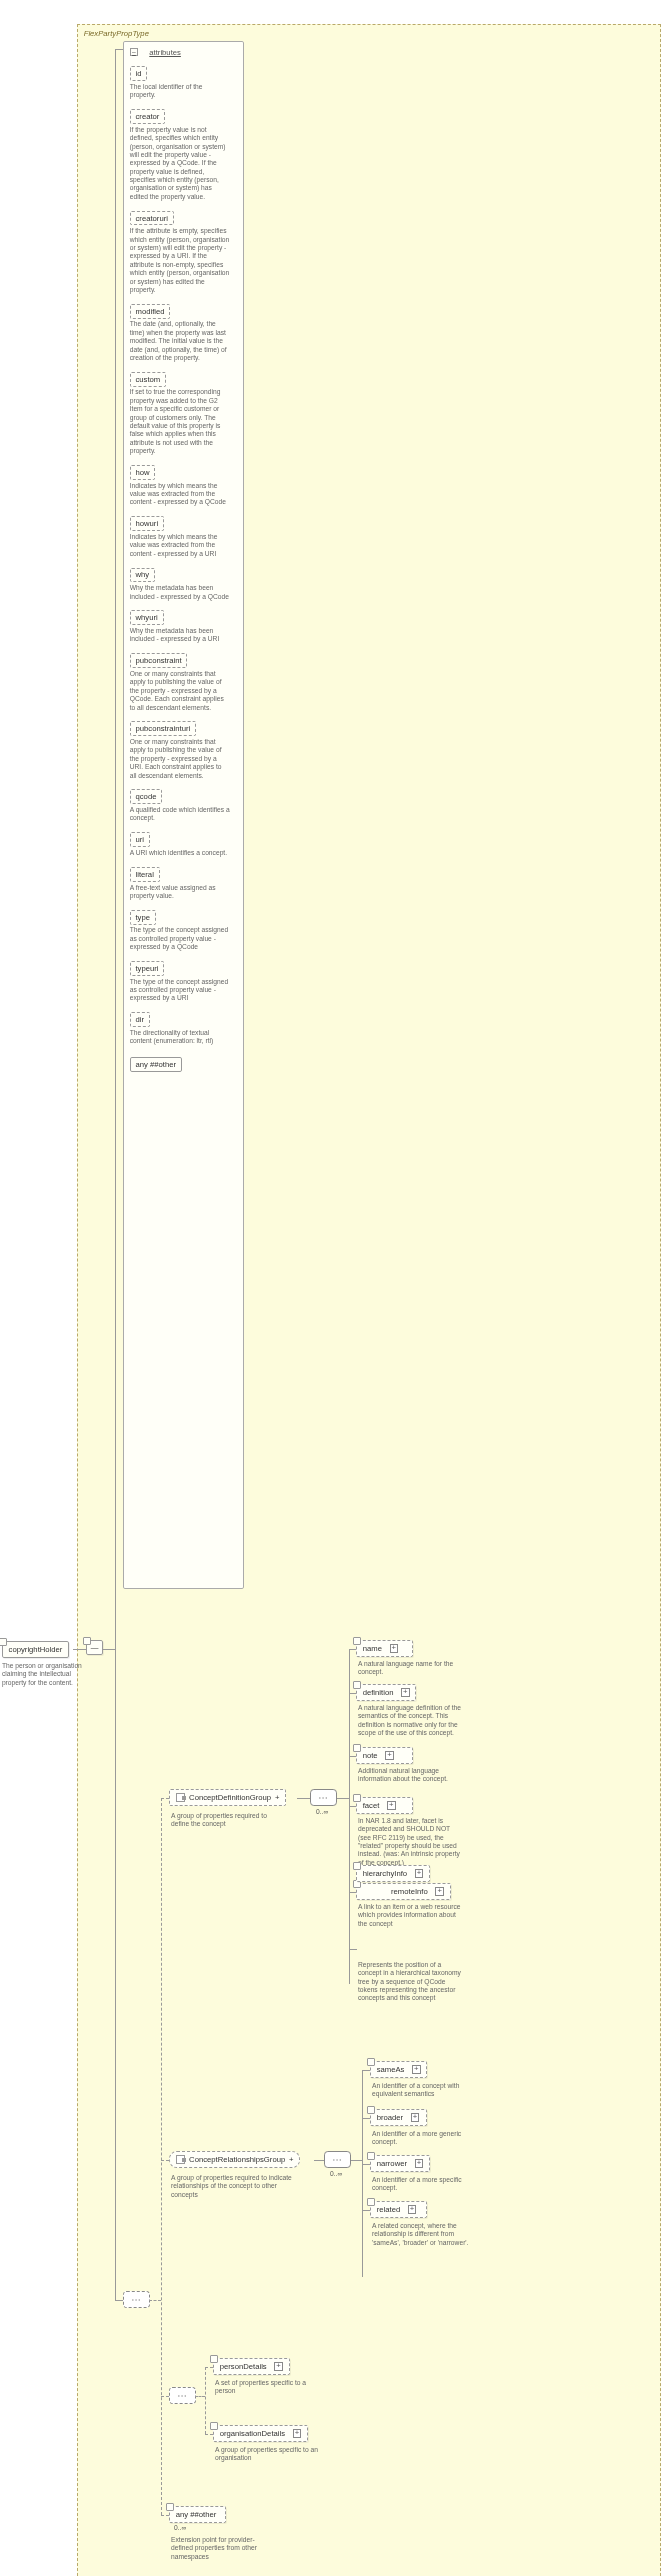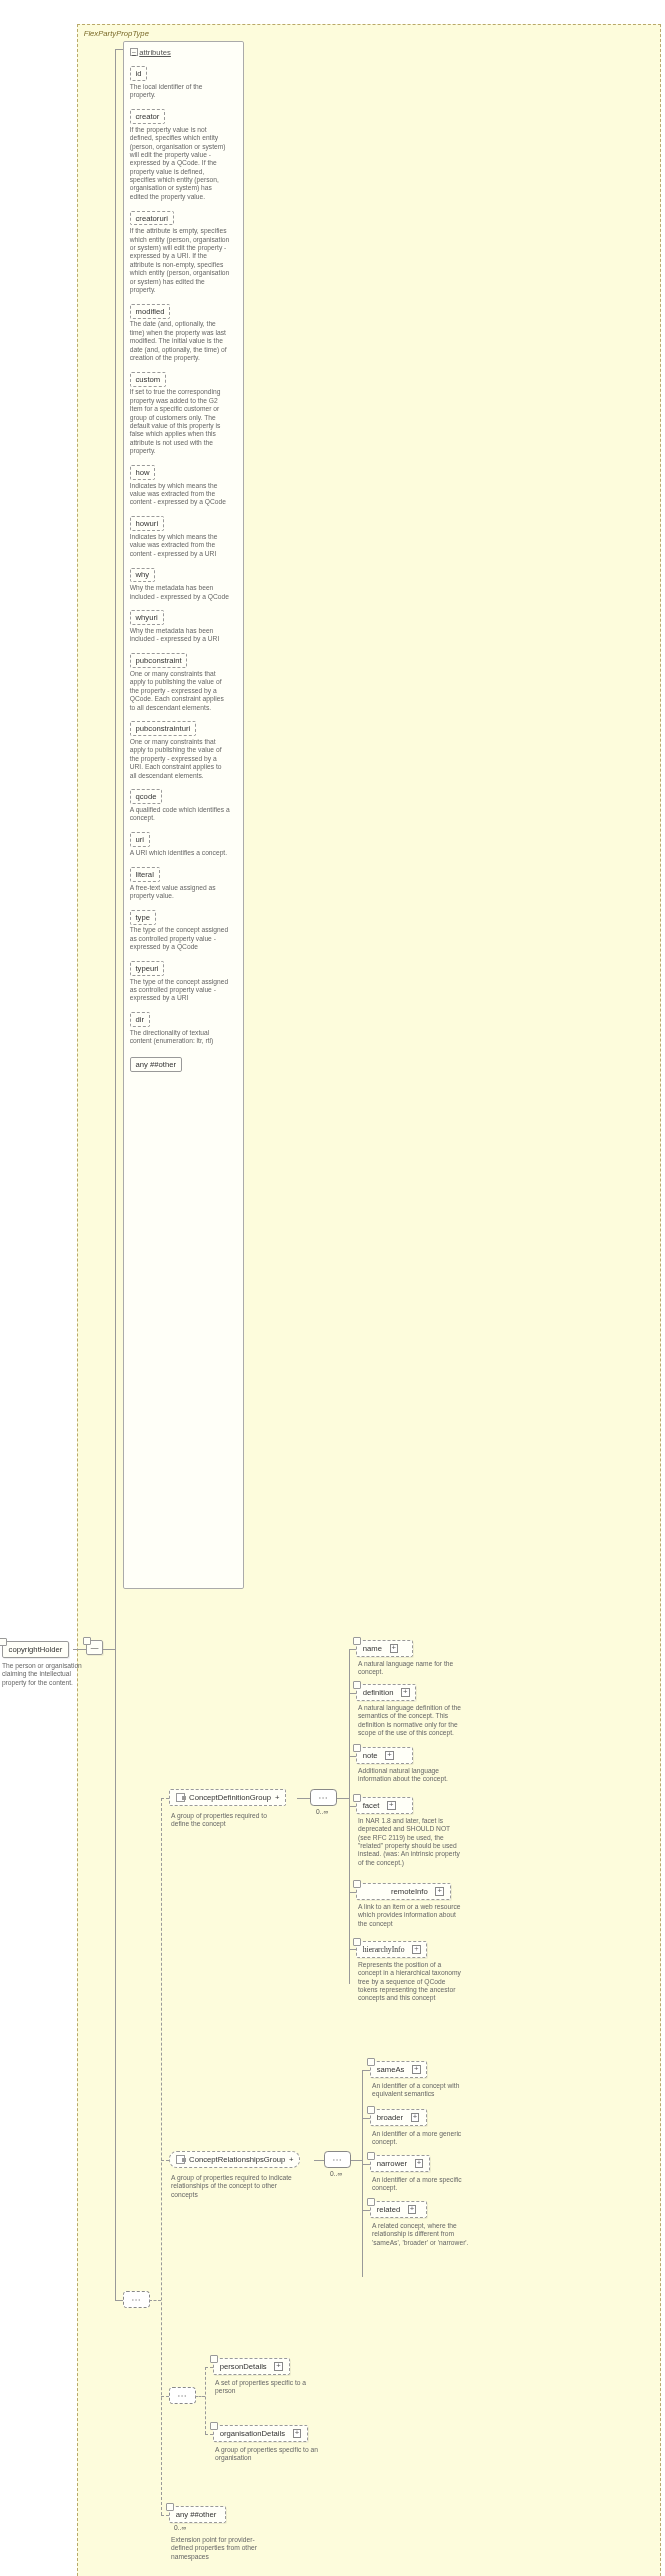--- a/index.html
+++ b/index.html
@@ -7,21 +7,21 @@
   body { width:666px; height:2576px; background:#fff; font-family:Arial,Helvetica,sans-serif; font-size:6.7px; color:#333; position:relative; }
   .canvas { position:relative; width:572px; height:2576px;margin-top:20px; }
   .type-frame { position:absolute; left:77px; top:3.8px; width:584px; height:2567px; border:1px dashed #b9a96a; background:#fdfcdc; padding:3.8px 5.7px; }
   .type-label { font-size:7.7px; color:#7a6a2a; font-style:italic; }
   
   .el { position:absolute; background:#fffff8; border:1px solid #999; border-radius:1.9px; padding:2.9px 5.7px; font-size:7.7px; box-shadow:1px 1px 0 rgba(0,0,0,.06); min-width:57px; display:flex; align-items:center; gap:3.8px; }
   .el:before { content:""; display:block; position:absolute; left:-3.8px; top:-3.8px; width:5.7px; height:5.7px; background:#fffff8; border:1px solid #999; border-radius:1px; }
   .el.dashed { border-style:dashed; }
   .el .plus { border:1px solid #888; width:8.6px; height:8.6px; font-size:7.7px; line-height:6.7px; text-align:center; color:#555; background:#fff; cursor:pointer; margin-left:3.8px; }
   .attrs-box { position:absolute; background:#fffff8; border:1px solid #aaa; border-radius:1.9px; padding:5.7px; }
-  .attrs-box .hdr { display:flex; gap:1px; font-size:7.7px; color:#555; margin-bottom:3.8px;text-decoration:underline; }
+  .attrs-box .hdr { display:flex; gap:11px; font-size:7.7px; color:#555; margin-bottom:3.8px;text-decoration:underline; }
   .attrs-box .hdr .ic { border:1px solid #999; width:8.6px; height:8.6px; font-size:6.7px; text-align:center; line-height:6.7px; color:#666; }
   .attr { border:1px dashed #999; background:#fffff8; border-radius:1.9px; padding:1.9px 4.8px; font-size:7.7px; margin:3.8px 0 0 0; display:inline-block; }
   .desc { font-size:6.7px; color:#666; width:86px; line-height:1.25; margin-top:1.9px; }
   
   .seq { position:absolute; width:27px; height:17px; border:1px solid #888; background:#fff; border-radius:3.8px; }
   .seq:before { content:"⋯"; position:absolute; inset:0; text-align:center; font-size:9.6px; line-height:15.3px; color:#555; letter-spacing:1px; }
   .seq.dashed { border-style:dashed; }
   .occ { position:absolute; font-size:6.7px; color:#555; }
   
   .hline { position:absolute; height:0; border-top:1px solid #999; }
@@ -128,21 +128,21 @@
         <span class="plus">+</span>
       </div>
       <div class="desc" style="position: absolute; left: 358px; top: 1795px; width: 105px;">In NAR 1.8 and later, facet is deprecated and SHOULD NOT (see RFC 2119) be used, the "related" property should be used instead. (was: An intrinsic property of the concept.)</div>
       <div class="hline" style="left: 349px; top: 1872px; width: 7.7px;"></div>
       <div class="el dashed" style="left: 356px; top: 1863px; padding-left: 34px;">
         <span>remoteInfo</span>
         <span class="plus">+</span>
       </div>
       <div class="desc" style="position: absolute; left: 358px; top: 1881px; width: 105px;">A link to an item or a web resource which provides information about the concept</div>
       <div class="hline" style="left: 349px; top: 1929px; width: 7.7px;"></div>
-      <div class="el dashed" style="left: 356px; top: 1921px; font-family: Liberation Serif, serif;">
+      <div class="el dashed" style="left: 356px; top: 1845px;">
         <span>hierarchyInfo</span>
         <span class="plus">+</span>
       </div>
       <div class="desc" style="position: absolute; left: 358px; top: 1939px; width: 105px;">Represents the position of a concept in a hierarchical taxonomy tree by a sequence of QCode tokens representing the ancestor concepts and this concept</div>
     </div>
 
   <div class="hline dashed" style="left:161px; top:2140px; width:7.7px;"></div>
   <div class="grp" style="left:169px; top:2131px;border-radius:8px;">
     <span class="ic3"></span>
     <span>ConceptRelationshipsGroup</span>

